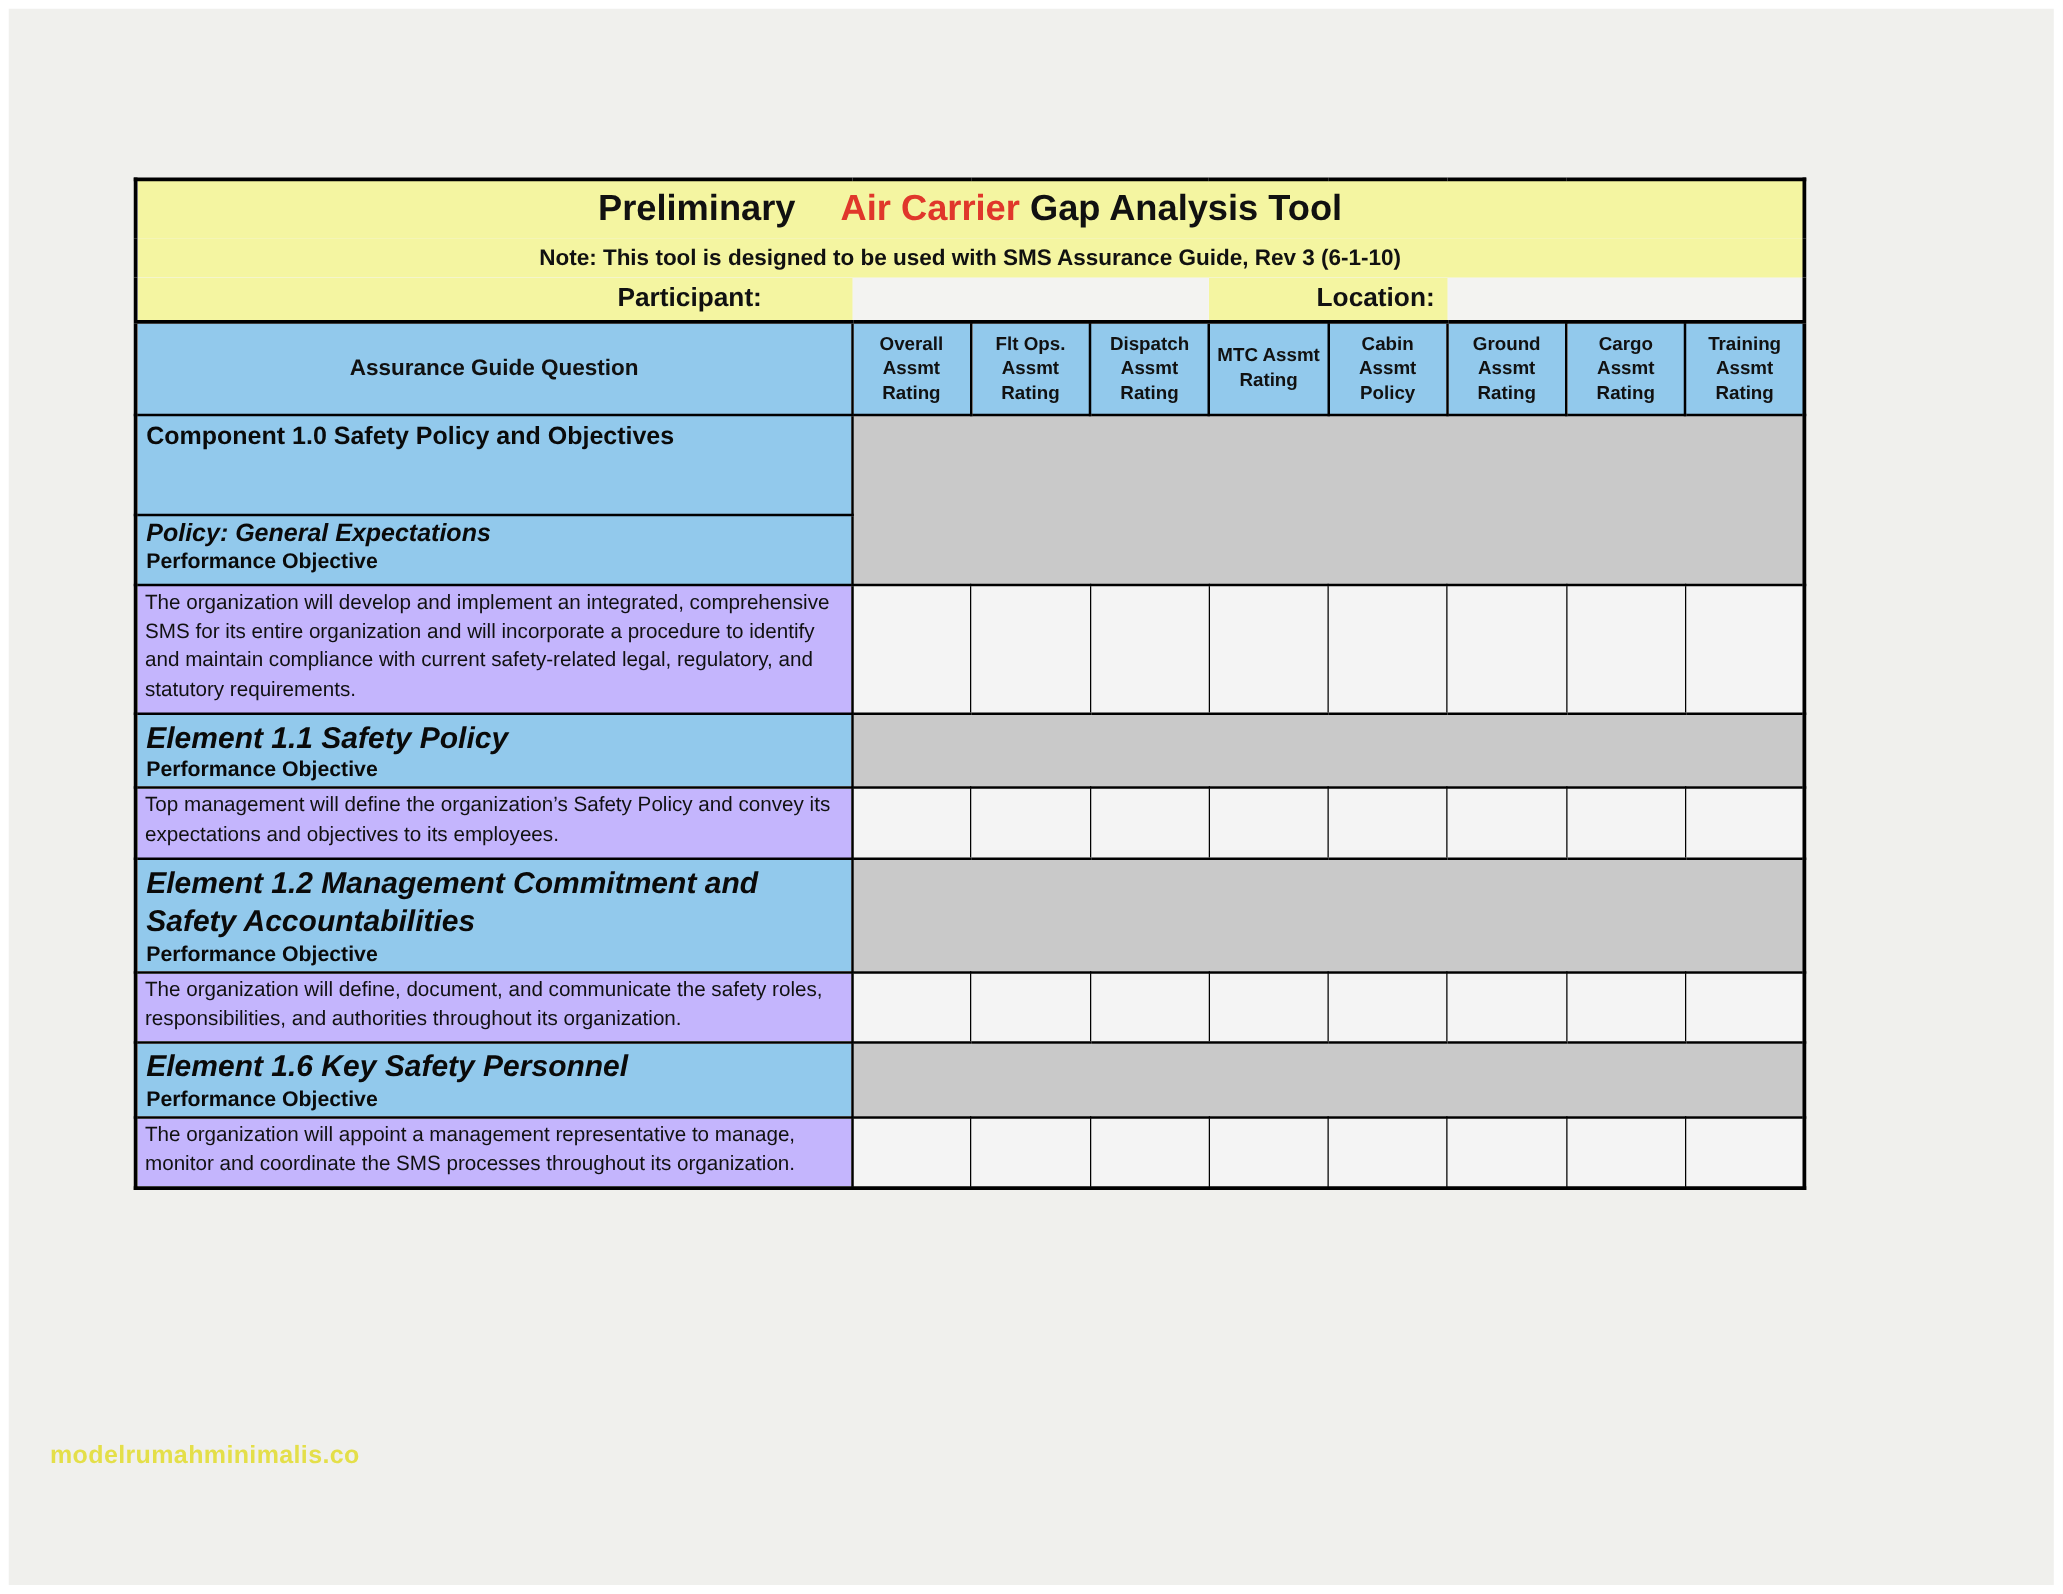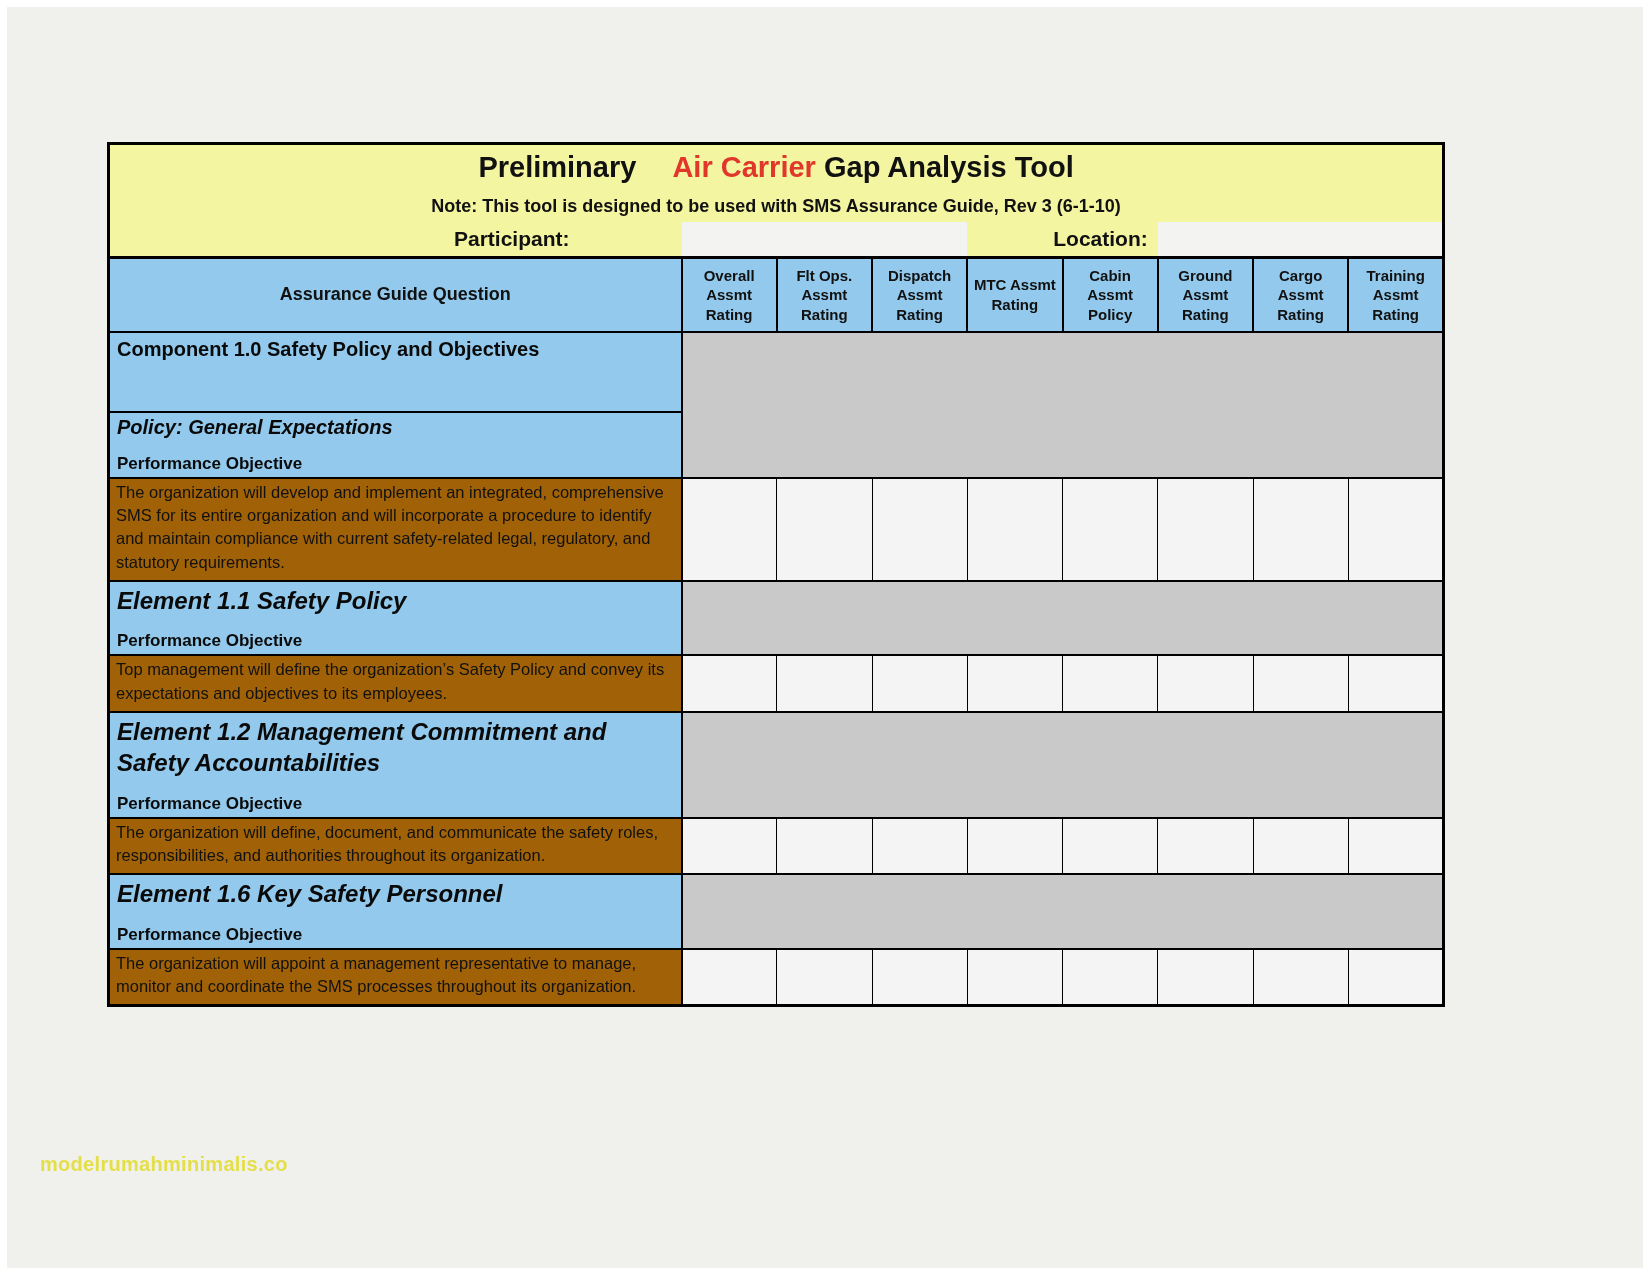--- a/index.html
+++ b/index.html
@@ -19,21 +19,21 @@
     background:#f4f5a1; height:47px; text-align:center; vertical-align:middle;
     font-size:29px; font-weight:bold; color:#111; border:none;
   }
   .accent-red { color:#e0372b;margin-left:28px; }
   .note-cell {
     background:#f4f5a1; height:31px; text-align:center; vertical-align:middle;
     font-size:18px; font-weight:bold; color:#111; border:none;
   }
   .participant-row td { height:36px; border:none; border-bottom:3px solid #000; vertical-align:middle; }
   .label-cell { background:#f4f5a1; font-size:21px; font-weight:bold; color:#111; }
-  .participant-label { text-align:right; padding-right:112px; }
+  .participant-label { text-align:right; padding-right:72px; }
   .location-label { text-align:right; padding-right:10px; }
   .input-cell { background:#f3f3f1; }
 
   
   .colhead {
     background:#92c9ec; border:2px solid #000; height:74px;
     text-align:center; vertical-align:middle;
     font-size:15px; font-weight:bold; line-height:1.3; color:#111;
     padding:2px;
   }
@@ -41,28 +41,28 @@
 
   
   .blue-cell { background:#92c9ec; border:2px solid #000; padding:3px 7px; }
   .blue-cell .heading-text { color:#0a0a0a; }
   .blue-cell.component { height:80px; }
   .blue-cell.component .heading-text { font-size:20px; font-weight:bold; line-height:1.35; }
   .blue-cell.policy { height:56px; }
   .blue-cell.policy .heading-text { font-size:20px; font-weight:bold; font-style:italic; }
   .blue-cell.element { height:58px; }
   .blue-cell.element .heading-text { font-size:24px; font-weight:bold; font-style:italic; line-height:1.3; }
-  .perf-objective { font-size:17px; font-weight:bold; margin-top:15px; color:#0a0a0a; }
+  .perf-objective { font-size:17px; font-weight:bold; margin-top:0; color:#0a0a0a; }
 
   
   .gray-cell { background:#c9c9c9; border:2px solid #000; }
 
   
   .question-cell {
-    background:#a16207; border:2px solid #000;
+    background:#c4b5fd; border:2px solid #000;
     font-size:16.5px; line-height:1.42; color:#111;
     padding:2px 16px 6px 6px; height:52px;
   }
   .rating-cell {
     background:#f4f4f4; border:1px solid #000;
     border-top-width:2px; border-bottom-width:2px;
   }
 
   
   .watermark {

